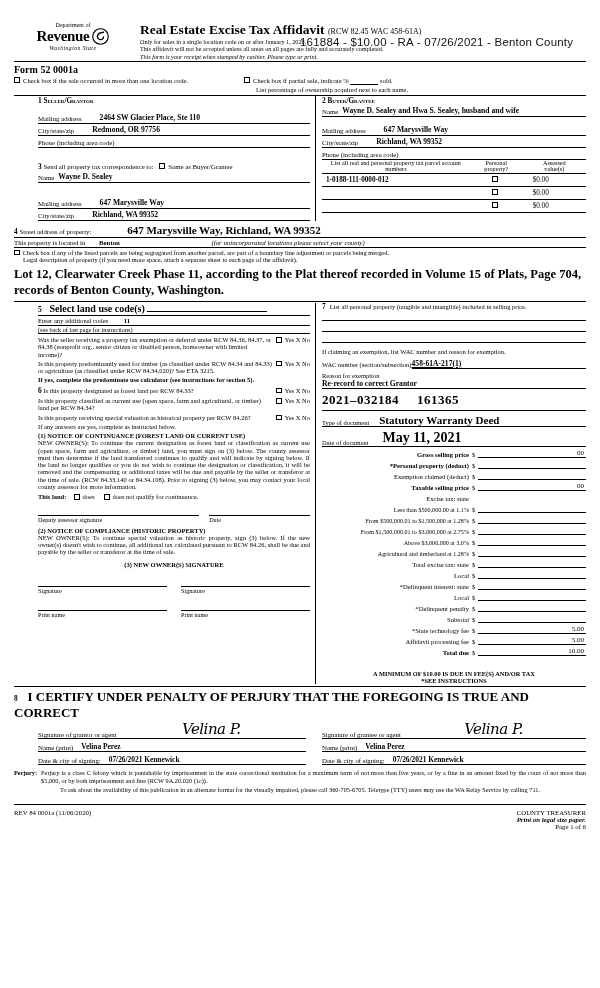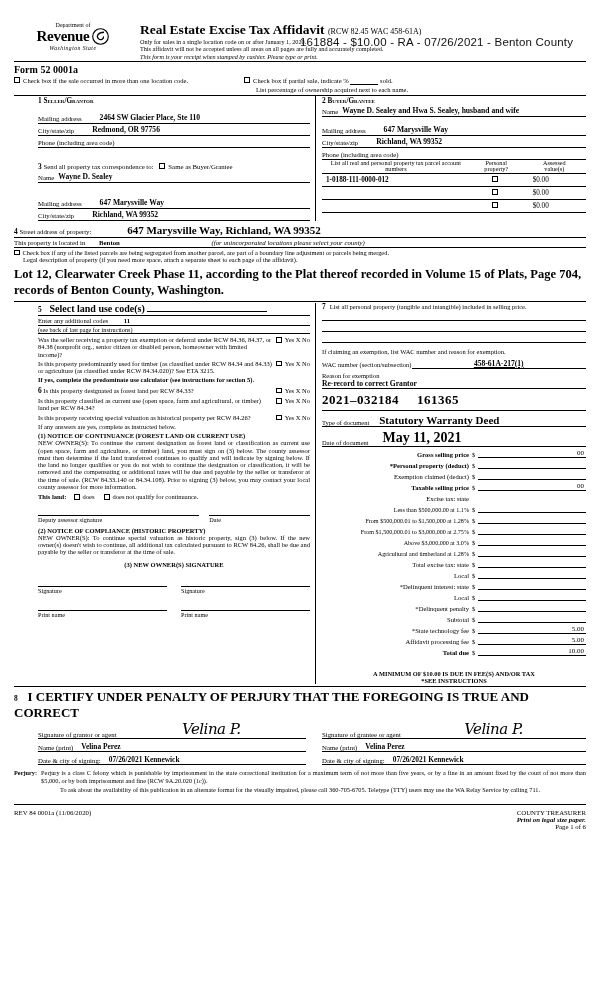--- a/index.html
+++ b/index.html
@@ -376,21 +376,21 @@
         <span class="secnum">7</span>
         <span style="flex:1">List all personal property (tangible and intangible) included in selling price.</span>
       </div>
       <div style="height:10px;border-bottom:1px solid #000"></div>
       <div style="height:11px;border-bottom:1px solid #000"></div>
       <div style="height:11px;border-bottom:1px solid #000"></div>
 
       <div class="q" style="padding-top:5px">If claiming an exemption, list WAC number and reason for exemption.</div>
       <div style="display:flex;align-items:flex-end;padding-top:3px">
         <span class="q">WAC number (section/subsection)</span>
-        <span class="bold ul" style="flex:1;text-align:center;font-size:7.6px;border-bottom:1px solid #000">458-61A-217(1)</span>
+        <span class="bold ul" style="flex:1;font-size:7.6px;border-bottom:1px solid #000">458-61A-217(1)</span>
       </div>
       <div class="q" style="padding-top:3px">Reason for exemption</div>
       <div class="bold" style="font-size:7.6px;border-bottom:1px solid #000">Re-record to correct Grantor</div>
 
       <div style="display:flex;gap:18px;padding:3px 0 2px 0;border-bottom:1px solid #000">
         <span class="bigno">2021–032184</span>
         <span class="bigno">161365</span>
       </div>
 
       <div style="display:flex;align-items:flex-end;padding-top:3px;border-bottom:1px solid #000">

